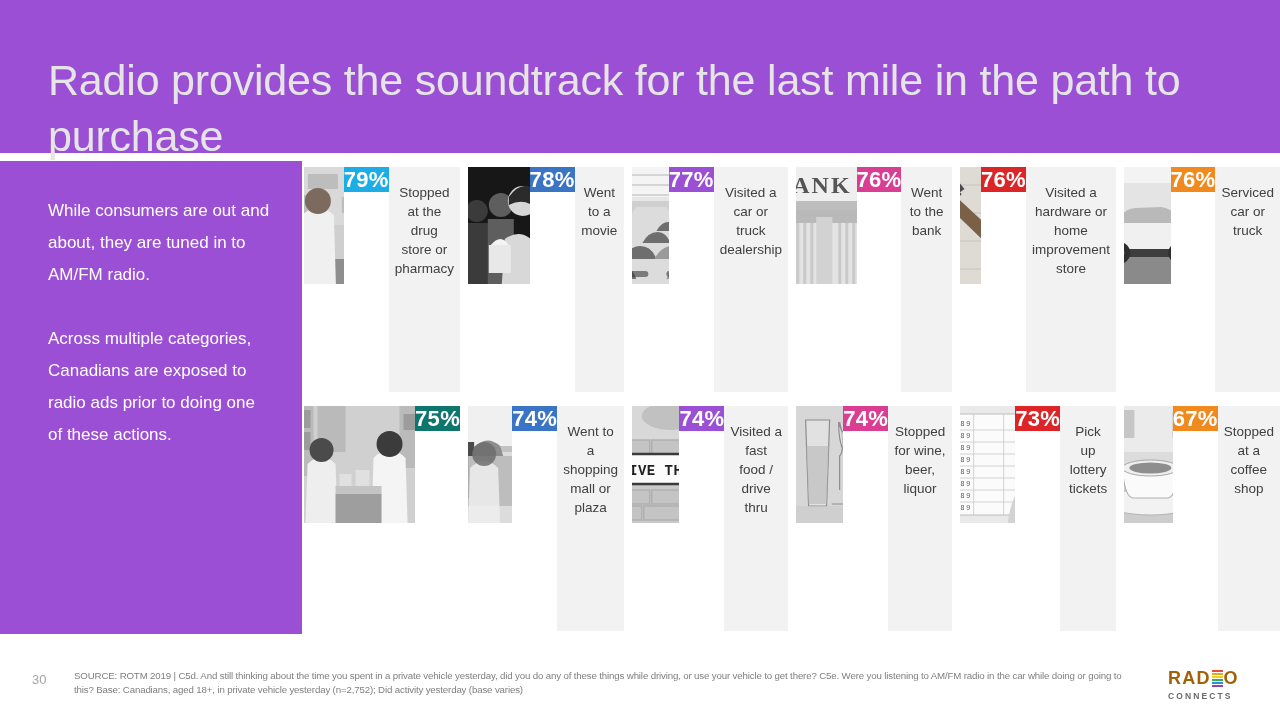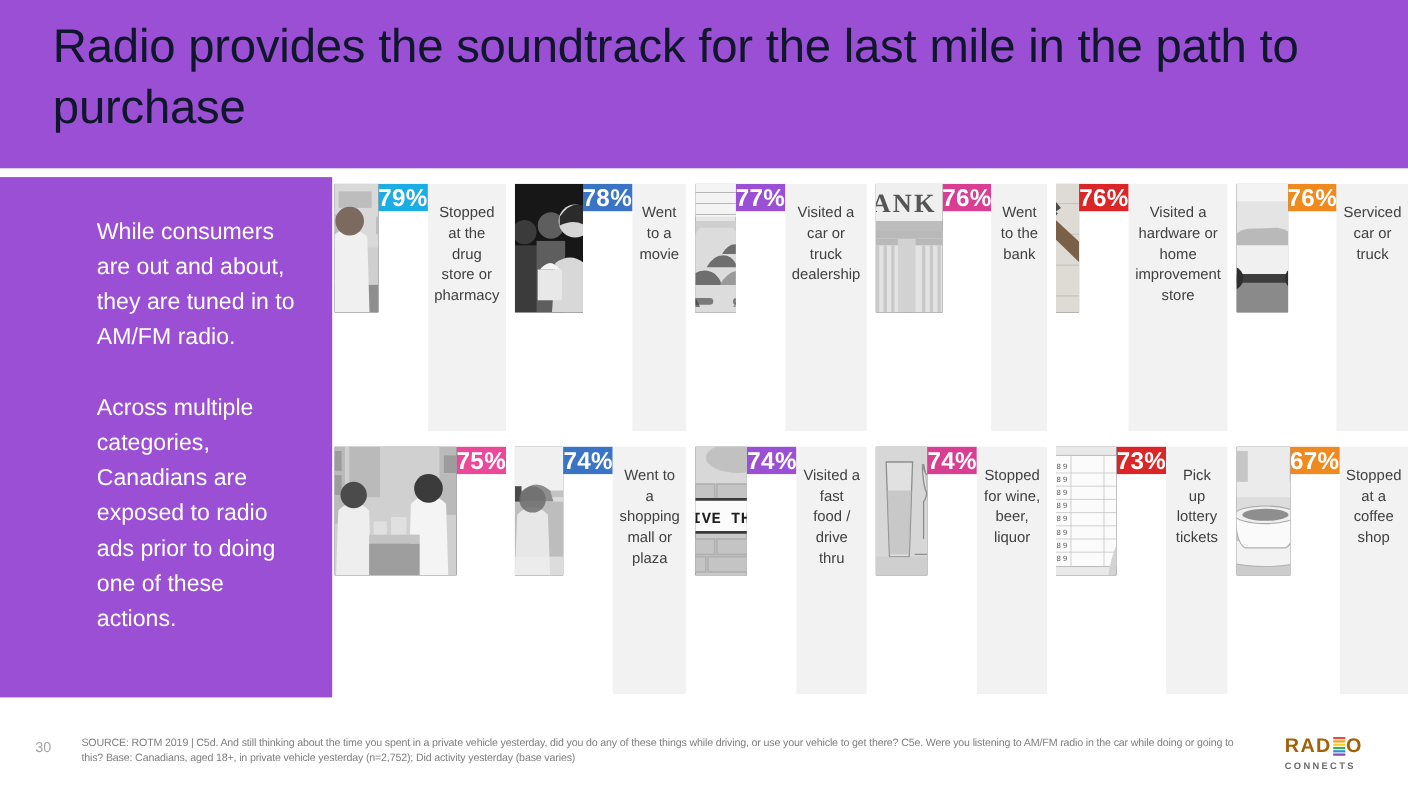--- a/index.html
+++ b/index.html
@@ -19,46 +19,46 @@
   #slide-header {
     position: absolute;
     left: 0; top: 0;
     width: 1280px;
     height: 153px;
     background: #9B4FD4;
     box-sizing: border-box;
     padding: 14px 60px 0 48px;
   }
   #slide-title {
-    color: #0f172a;
+    color: #e5e5e5;
     font-size: 43px;
     line-height: 56px;
     font-weight: 400;
     letter-spacing: -0.2px;
     font-family: "Liberation Sans", sans-serif;
     white-space: pre-wrap;
+    margin-top: 38px;
   }
 
   
   #side-panel {
     position: absolute;
     left: 0; top: 161px;
     width: 302px;
     height: 473px;
     background: #9B4FD4;
     box-sizing: border-box;
     padding: 34px 32px 0 48px;
   }
   .side-para {
     color: #ffffff;
-    font-size: 21px;
+    font-size: 17px;
     line-height: 32px;
     font-weight: 400;
     white-space: pre-wrap;
-    margin-left: 40px;
   }
   .side-para.second { margin-top: 32px; }
 
   
   #card-grid {
     position: absolute;
     left: 304px;
     top: 167px;
     width: 976px;
     height: 467px;
@@ -404,21 +404,21 @@
           <path d="M92 117 L94 52 Q110 36 126 52 L128 117 Z" fill="#f4f4f4"></path>
           <circle cx="110" cy="38" r="13" fill="#3b3b3b"></circle>
           <rect x="56" y="88" width="46" height="29" fill="#9e9e9e"></rect>
           <rect x="56" y="80" width="46" height="8" fill="#c4c4c4"></rect>
           <g fill="#e0e0e0">
             <rect x="60" y="68" width="12" height="12"></rect>
               <rect x="76" y="64" width="14" height="16"></rect>
           </g>
         </svg>
       </div>
-      <div class="card-stat" style="background: #ec4899;">75%</div>
+      <div class="card-stat" style="background: #0f766e;">75%</div>
     </div>
 
     <div class="card">
       <div class="card-photo">
         <svg viewBox="0 0 160 117" preserveAspectRatio="xMidYMid slice" aria-hidden="true">
           <rect width="160" height="117" fill="#dcdcdc"></rect>
           <rect x="0" y="0" width="160" height="40" fill="#f0f0f0"></rect>
           <g fill="#c2c2c2">
             <rect x="0" y="40" width="160" height="6"></rect>
             <rect x="110" y="0" width="50" height="117" opacity="0.35"></rect>

